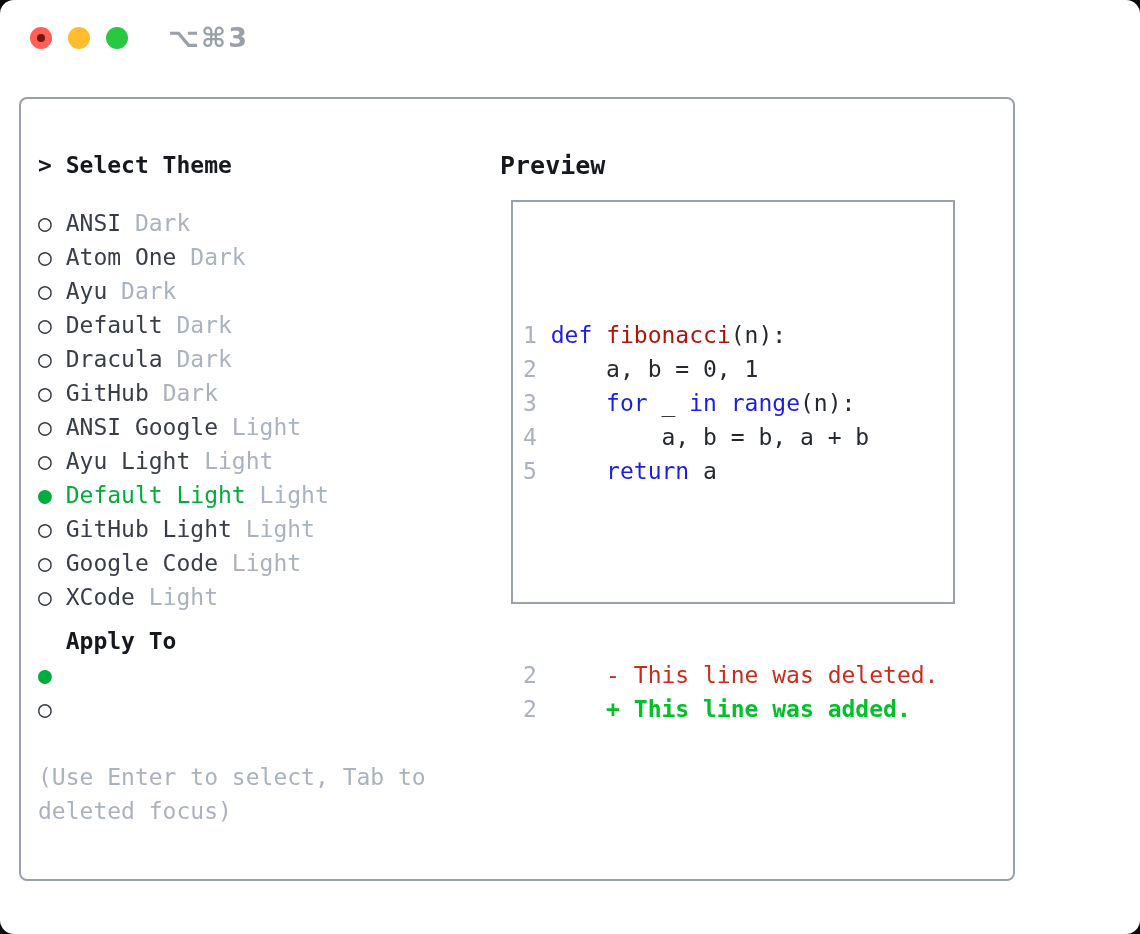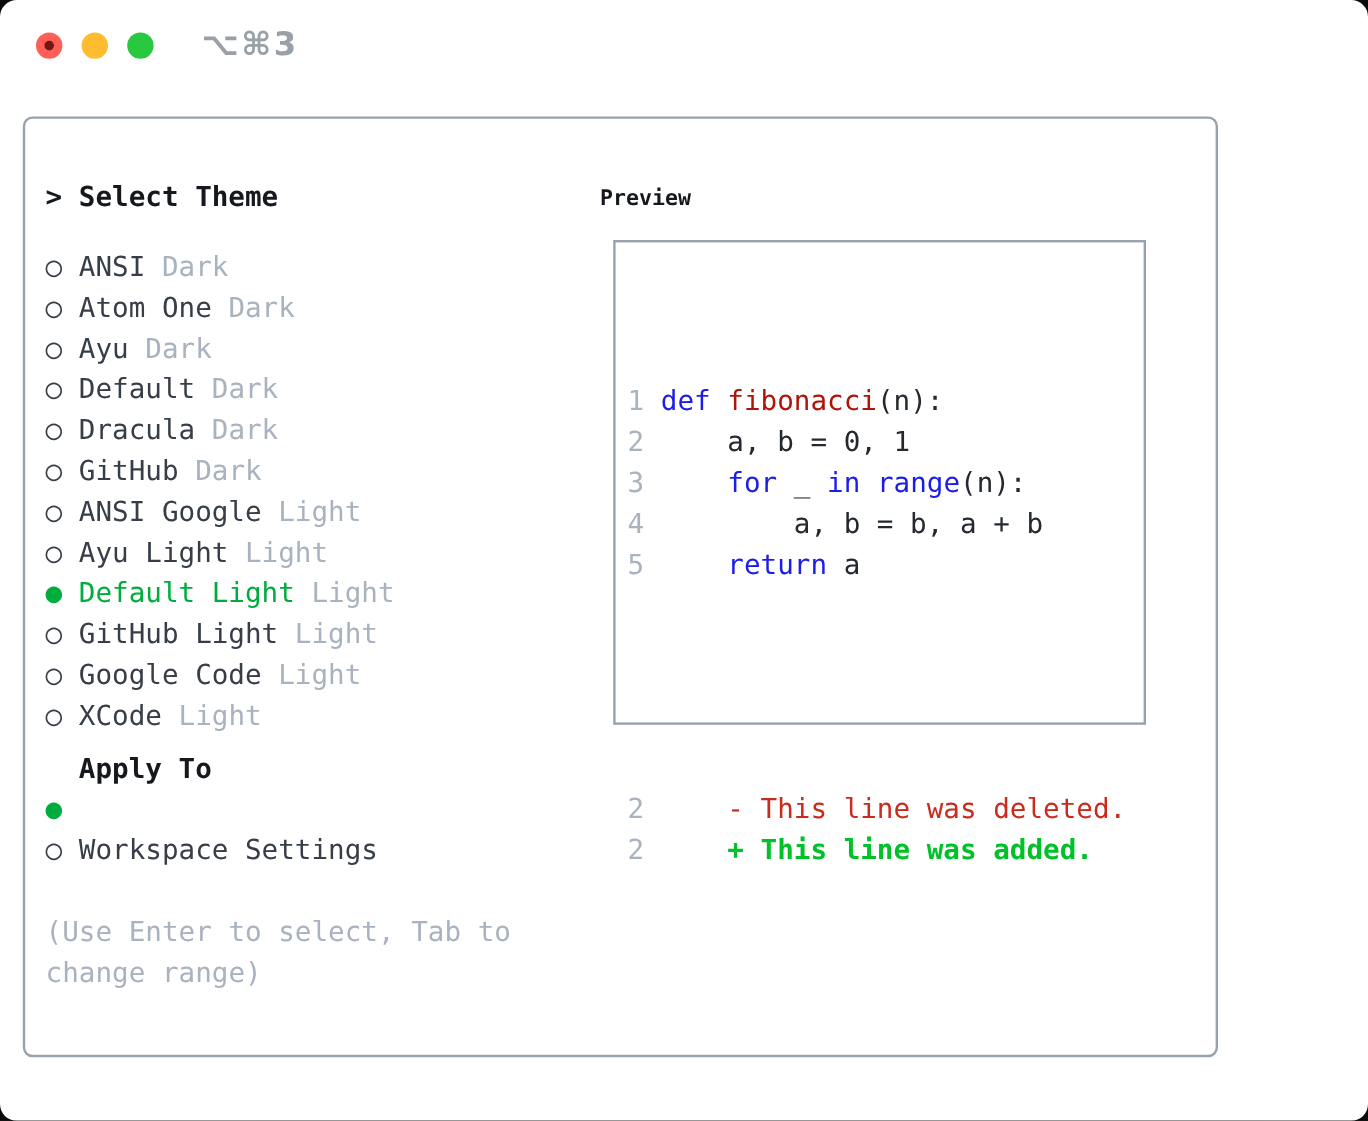--- a/index.html
+++ b/index.html
@@ -44,21 +44,21 @@
   .row{display:flex;height:34px;white-space:pre;align-items:baseline;line-height:34px;}
   .row .marker{display:inline-block;width:2ch;flex:none;}
   .row.header-row{font-weight:700;color:var(--header);}
   .row .badge{margin-left:1ch;color:var(--muted);margin-top:24px;}
   .row.selected .marker,.row.selected .name{color:var(--green);}
   .spacer-row{height:34px;}
   .help{color:var(--muted);}
   
   .preview-title{
     position:absolute;left:500px;top:149px;height:34px;line-height:34px;
-    font-size:18px;font-weight:700;color:var(--header);
+    font-size:25px;font-weight:700;color:var(--header);
   }
   .preview-box{
     position:absolute;left:511px;top:200px;width:444px;height:404px;
     border:2px solid var(--border);background:#fff;
   }
   .codeblock{
     position:absolute;left:10px;top:48px;font-size:23px;line-height:34px;
     white-space:pre;color:var(--code_plain);
   }
   .cline{height:34px;}
@@ -173,30 +173,29 @@
     </div>
 
     <div id="apply-to-list">
   <div class="row option-row selected">
     <span class="marker">●</span>
     
   </div>
 
   <div class="row option-row">
     <span class="marker">○</span>
-    <span class="name">Workspace Settings</span>
     
   </div>
 </div>
 
     <div class="spacer-row"></div>
 
     <div class="help">
       <div class="row"><span>(Use Enter to select, Tab to</span></div>
-      <div class="row"><span>change range)</span></div>
+      <div class="row"><span>deleted focus)</span></div>
     </div>
   </div>
 
   <div class="preview-title">Preview</div>
 
   <div class="preview-box">
     <div class="codeblock">
       <div id="code-lines"><div class="cline"><span class="tok-num">1</span><span class="tok-p"> </span><span class="tok-kw">def</span><span class="tok-p"> </span><span class="tok-fn">fibonacci</span><span class="tok-p">(n):</span></div><div class="cline"><span class="tok-num">2</span><span class="tok-p">     a, b = 0, 1</span></div><div class="cline"><span class="tok-num">3</span><span class="tok-p">     </span><span class="tok-kw">for</span><span class="tok-p"> _ </span><span class="tok-kw">in</span><span class="tok-p"> </span><span class="tok-kw">range</span><span class="tok-p">(n):</span></div><div class="cline"><span class="tok-num">4</span><span class="tok-p">         a, b = b, a + b</span></div><div class="cline"><span class="tok-num">5</span><span class="tok-p">     </span><span class="tok-kw">return</span><span class="tok-p"> a</span></div></div>
       <div class="diffblock-gap"></div>
       <div id="diff-lines"><div class="cline"><span class="tok-num">2</span><span class="tok-del">     - This line was deleted.</span></div><div class="cline"><span class="tok-num">2</span><span class="tok-add">     + This line was added.</span></div></div>

